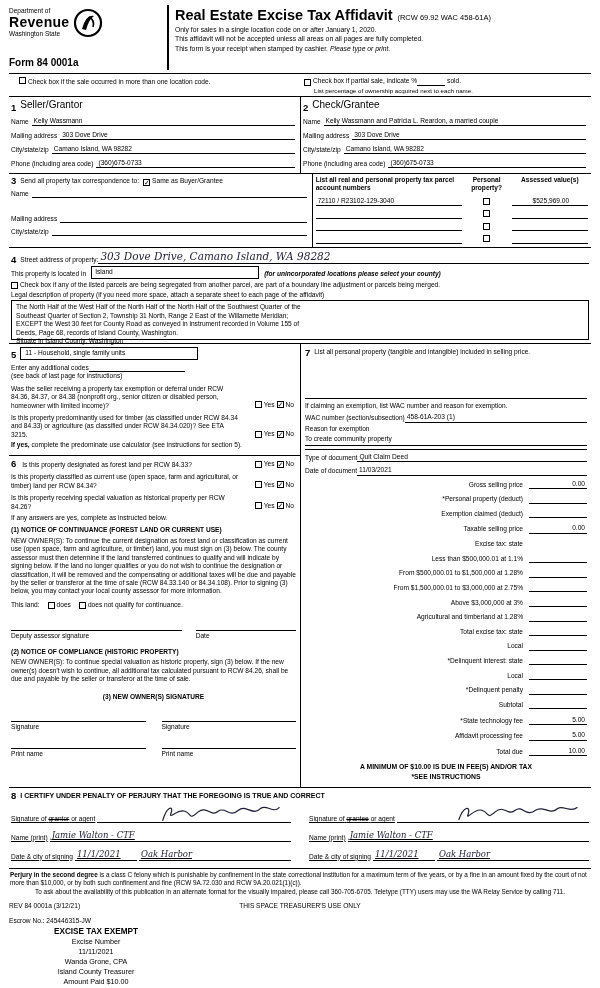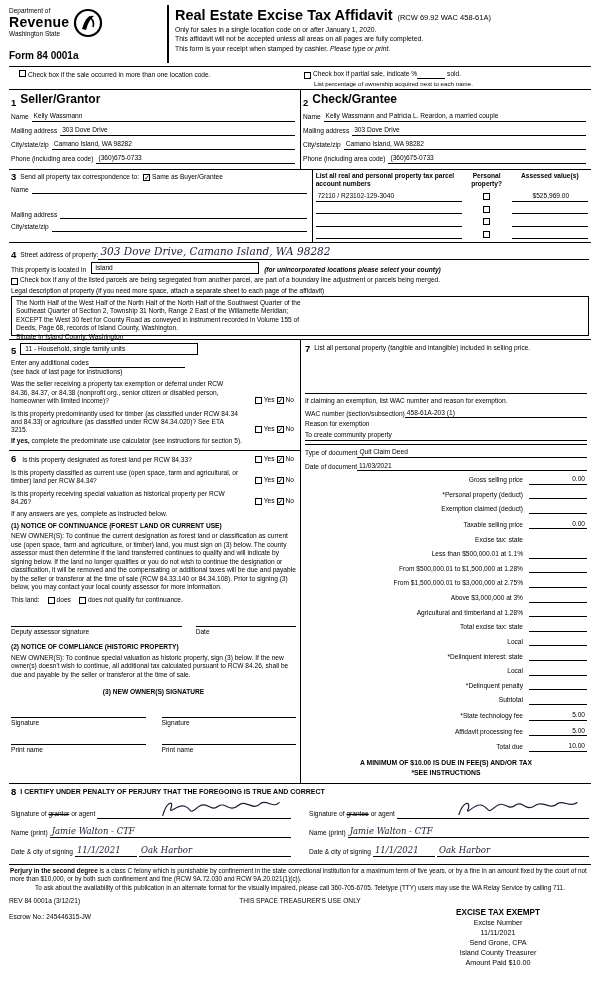--- a/index.html
+++ b/index.html
@@ -19,34 +19,34 @@
     line-height:6px;text-align:center;vertical-align:-1px;margin-right:2px;background:#fff;overflow:hidden;}
   .secno{font-weight:bold;font-size:9.5px;margin-right:4px;flex:none;line-height:1;}
   .hand{font-family:"DejaVu Serif",serif;font-style:italic;color:#1c1c38;}
   
   .hdr{display:flex;}
   .hdr-left{width:158px;flex:none;padding-top:2px;}
   .dept-of{font-size:6.5px;}
   .revenue{font-size:14px;font-weight:bold;letter-spacing:.3px;line-height:1.05;}
   .wastate{font-size:6.5px;}
   .logo{width:30px;height:30px;margin-left:4px;flex:none;}
-  .formno{font-weight:bold;font-size:10px;margin-top:12px;}
+  .formno{font-weight:bold;font-size:10px;margin-top:19px;}
   .hdr-right{flex:1;border-left:2px solid #000;padding:1px 0 2px 6px;}
   .title{font-size:14.5px;font-weight:bold;}
   .titleref{font-size:7.5px;margin-left:3px;}
   .note{font-size:6.8px;margin-top:1px;}
   
   .topchecks{border-top:1px solid #000;margin-top:3px;padding:3px 0 2px 10px;display:flex;}
   .tc-left{width:285px;display:flex;align-items:baseline;}
   .tc-note{font-size:6.2px;margin:1px 0 0 10px;}
   
   .sec12{border-top:1px solid #000;display:flex;}
   .half{width:50%;padding:2px 5px 5px 2px;}
   .half+.half{border-left:1px solid #000;}
-  .st{font-weight:bold;font-size:12px;}
+  .st{font-weight:normal;font-size:10px;}
   .fl{display:flex;align-items:flex-end;margin-top:4.5px;}
   .fl .lbl{flex:none;margin-right:3px;}
   .fl .val{flex:1;border-bottom:1px solid #000;padding-left:2px;min-height:8px;}
   
   .sec3{border-top:1px solid #000;display:flex;}
   .s3l{width:52%;padding:2px 5px 4px 2px;}
   .s3r{width:48%;border-left:1px solid #000;padding:2px 3px 3px;}
   .pt-head{display:flex;font-weight:bold;}
   .pc1{width:146px;padding-right:4px;flex:none;}
   .pc2{width:50px;text-align:center;flex:none;}
@@ -91,36 +91,36 @@
   .reasonval{border-bottom:1px solid #000;margin-top:2px;padding-bottom:1px;min-height:9px;}
   .docrow{display:flex;align-items:flex-end;padding:3px 0 1px;}
   .tax{margin-top:3px;}
   .trow{display:flex;align-items:flex-end;margin-bottom:6.2px;}
   .tlab{flex:1;text-align:right;padding-right:6px;}
   .tval{width:58px;border-bottom:1px solid #000;text-align:right;padding-right:2px;min-height:8px;flex:none;}
   .tnv{width:58px;flex:none;}
   .minline{font-weight:bold;text-align:center;margin-top:1px;font-size:6.8px;}
   
   .sec8{border-top:1.5px solid #000;padding:3px 2px 5px;}
-  .s8cols{display:flex;gap:18px;margin-top:14px;}
+  .s8cols{display:flex;gap:18px;margin-top:14px;text-decoration:underline;}
   .s8c{flex:1;position:relative;}
   .s8line{display:flex;align-items:flex-end;}
   .s8line .fill{flex:1;margin-left:2px;}
   .s8line .lbl{flex:none;}
   .scrib{position:absolute;top:-13px;right:6px;width:130px;height:24px;}
   .strike{text-decoration:line-through;}
   .mt7{margin-top:7px;}
   
   .perjury{border-top:1px solid #000;padding:2px 1px 1px;font-size:6.4px;margin-top:2px;}
   .alt{text-align:center;margin-top:1px;}
   .foot1{display:flex;margin-top:4px;}
   .fA{width:170px;flex:none;}
   .fB{flex:1;text-align:center;}
   .fC{width:170px;flex:none;}
-  .foot2{display:flex;margin-top:1px;align-items:flex-start;}
+  .foot2{display:flex;margin-top:1px;align-items:flex-start;flex-direction:column;}
   .escrow{flex:1;padding-top:6px;}
   .stamp{width:180px;text-align:center;line-height:1.4;font-size:7.2px;flex:none;padding-right:6px;}
   .stamp .l1{font-weight:bold;font-size:8.2px;}
 </style>
 </head>
 <body>
 
 <div class="page">
 
   <div class="hdr">
@@ -568,19 +568,19 @@
     <div class="fB">THIS SPACE TREASURER'S USE ONLY</div>
     <div class="fC"></div>
   </div>
 
   <div class="foot2">
     <div class="escrow">Escrow No.: 245446315-JW</div>
     <div class="stamp">
       <div class="l1">EXCISE TAX EXEMPT</div>
       <div>Excise Number</div>
       <div>11/11/2021</div>
-      <div>Send Grone, CPA</div>
+      <div>Wanda Grone, CPA</div>
       <div>Island County Treasurer</div>
       <div>Amount Paid $10.00</div>
     </div>
   </div>
 
 </div>
 
 </body></html>

